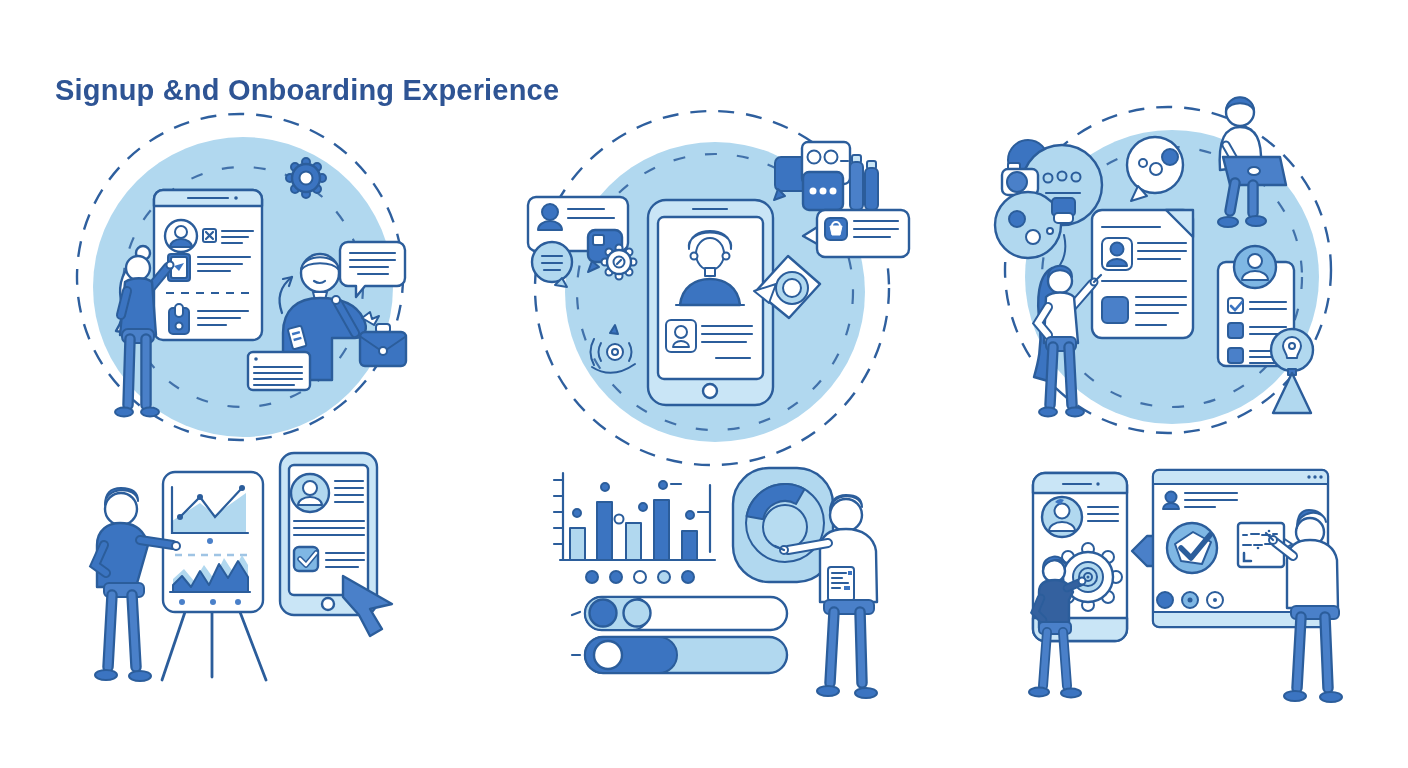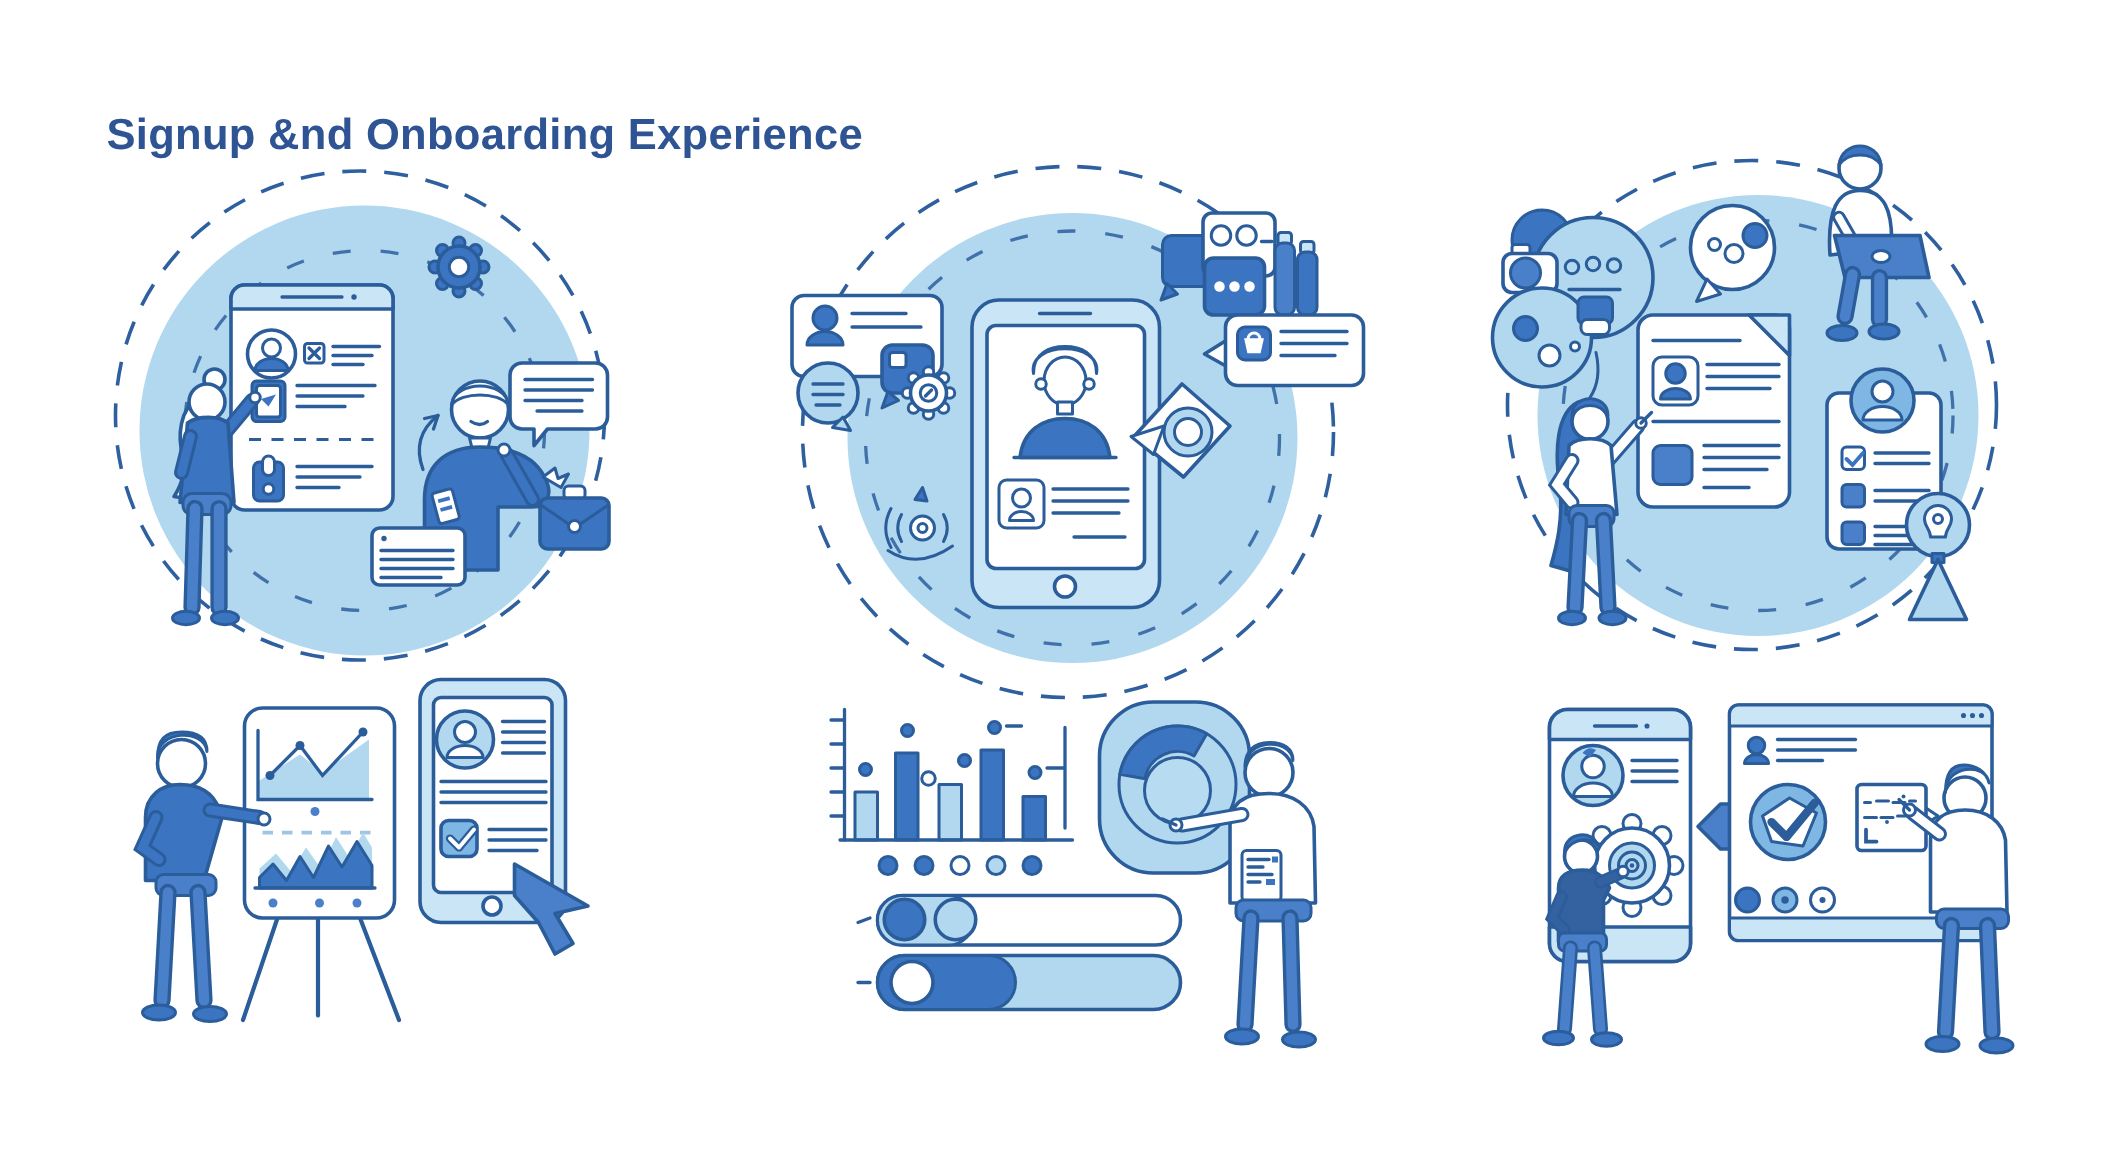--- a/index.html
+++ b/index.html
@@ -1,18 +1,18 @@
 <!DOCTYPE html>
 <html><head>
 <meta charset="utf-8">
 <style>
   html,body{margin:0;padding:0;background:#ffffff;}
   .canvas{position:relative;width:1408px;height:768px;background:#ffffff;overflow:hidden;
           font-family:"Liberation Sans", sans-serif;}
-  .title{position:absolute;left:71px;top:74px;font-size:29px;font-weight:bold;
+  .title{position:absolute;left:55px;top:74px;font-size:29px;font-weight:bold;
          color:#2e5494;letter-spacing:.2px;margin:0;}
   svg{position:absolute;overflow:visible;}
   
   .s{stroke:#2b5d9b;stroke-width:2.4;stroke-linejoin:round;stroke-linecap:round;}
   .t{stroke:#2b5d9b;stroke-width:2;stroke-linejoin:round;stroke-linecap:round;}
   .ln{stroke:#2b5d9b;stroke-width:2.2;stroke-linecap:round;fill:none;}
   .dash{fill:none;stroke:#2e5f9e;stroke-width:2.4;stroke-dasharray:16 12;}
   .dash2{fill:none;stroke:#2e5f9e;stroke-width:2.2;stroke-dasharray:12 20;opacity:.85;}
   .fw{fill:#ffffff;} .fc{fill:#b1d8ef;} .fl{fill:#c9e5f6;} .fm{fill:#3b74c1;}
   .fp{fill:#4a80c9;} .fmed{fill:#7fb7e4;} .fnone{fill:none;}

